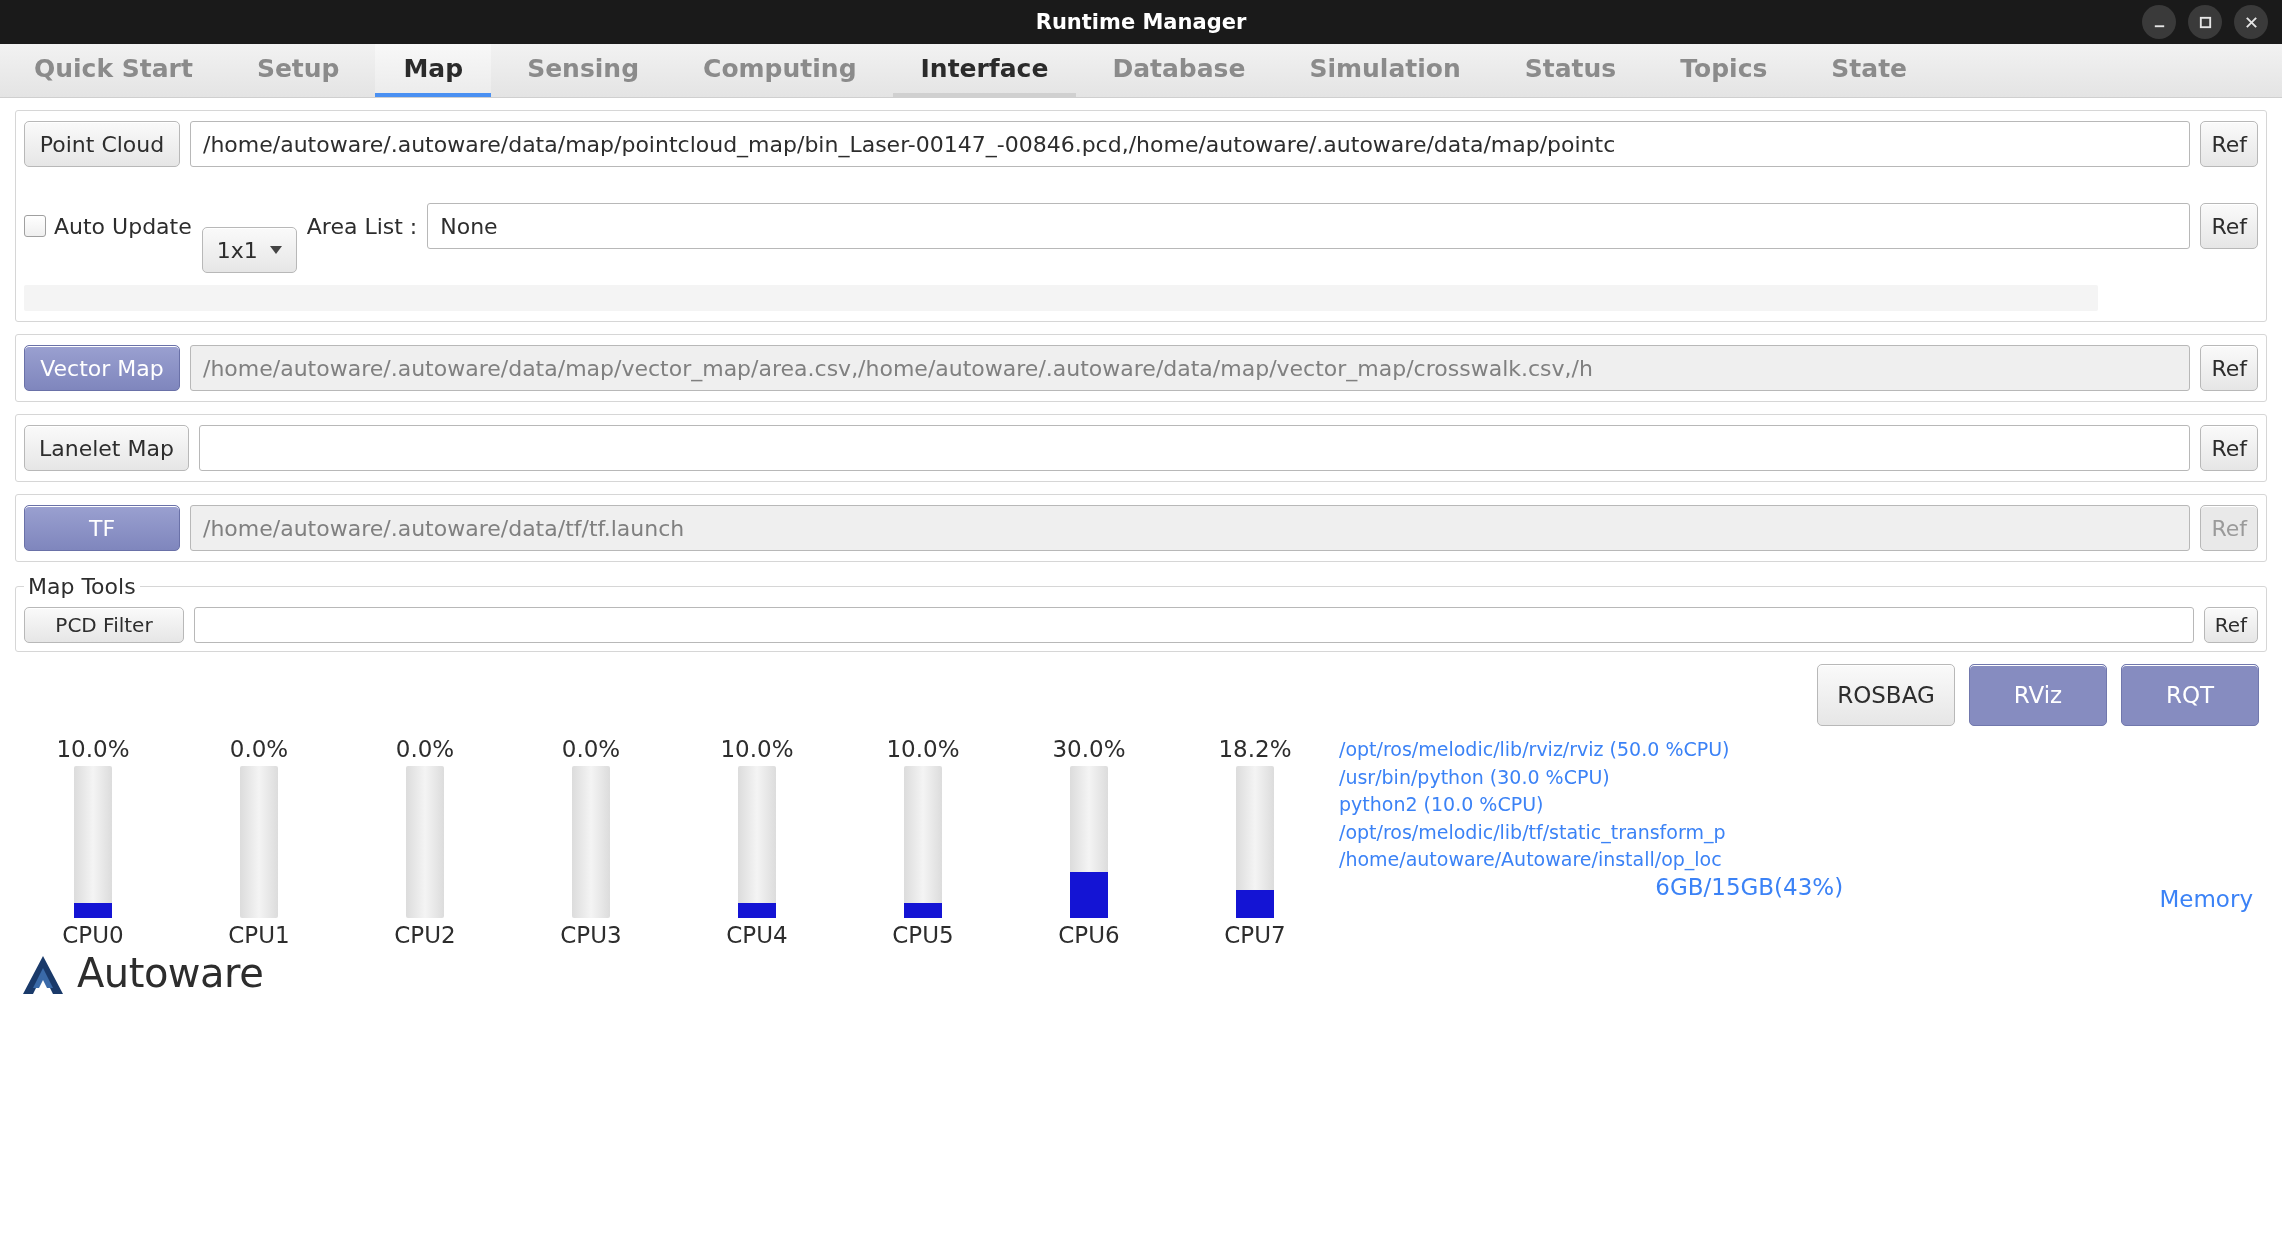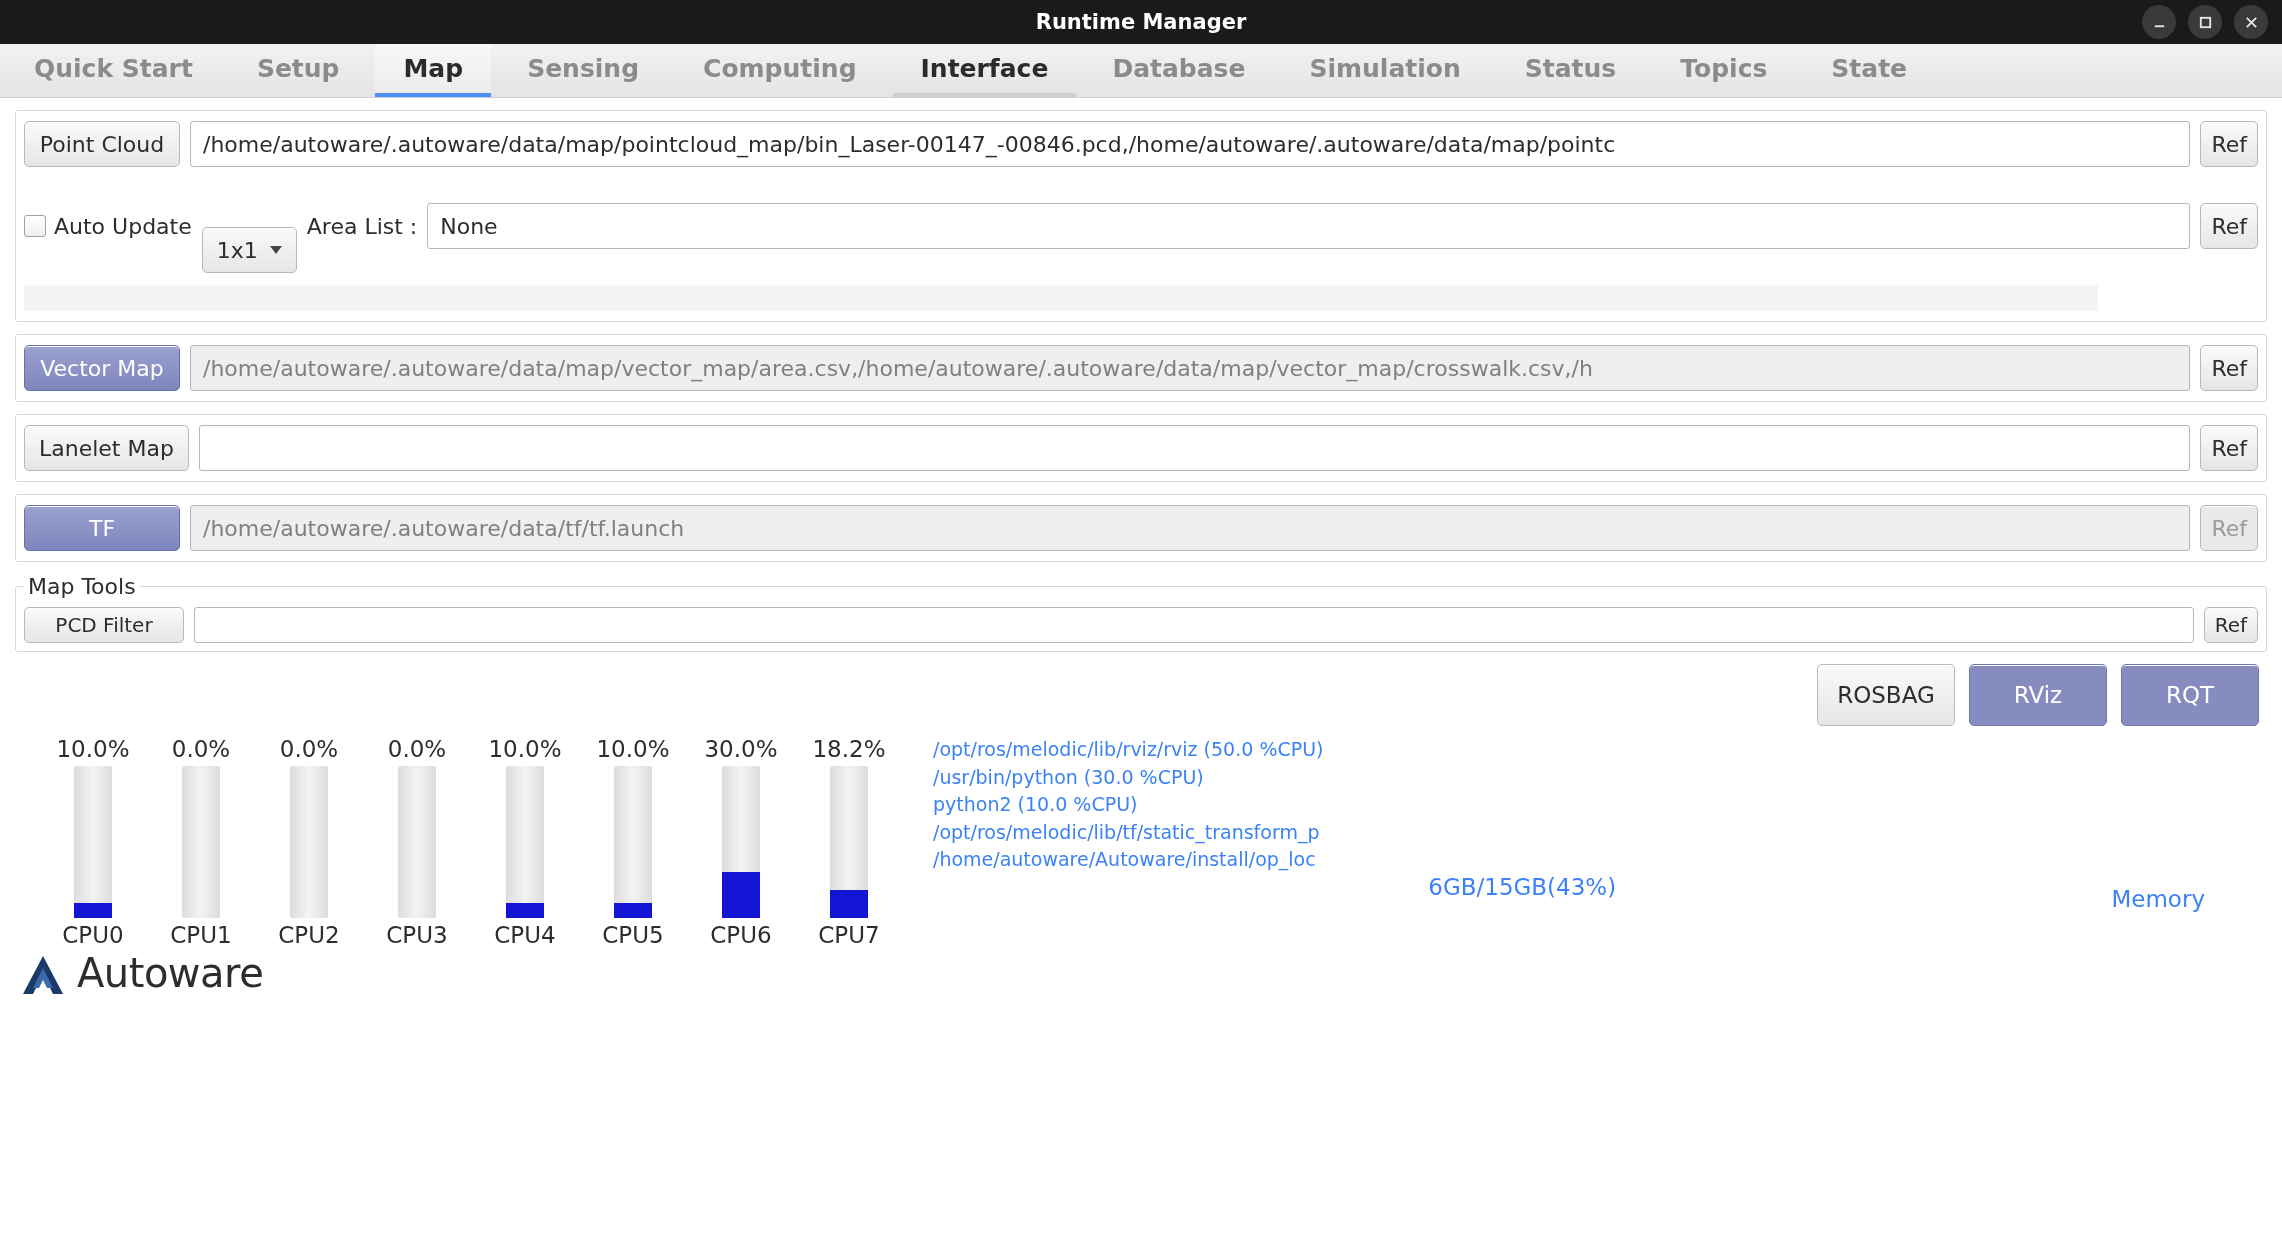--- a/index.html
+++ b/index.html
@@ -77,33 +77,33 @@
   .spacer-bar { height: 26px; background: #f4f4f4; border-radius: 2px; }
 
   fieldset.maptools { border: 1px solid #d6d6d6; border-radius: 3px; margin: 0 0 8px 0; padding: 8px; }
   fieldset.maptools legend { font-size: 22px; padding: 0 4px; }
 
   .bottom-buttons { display: flex; justify-content: flex-end; gap: 14px; padding: 4px 8px 10px; }
   .bottom-buttons .btn { min-width: 138px; height: 62px; font-size: 23px; font-weight: 500; }
 
   
   .status { display: flex; padding: 0 8px 0 24px; }
-  .cpu-area { display: flex; }
+  .cpu-area { display: flex; gap: 58px; }
   .cpu-block { width: 108px; display: flex; flex-direction: column; align-items: center; }
   .cpu-pct { font-size: 23px; margin-bottom: 4px; }
   .cpu-bar-outer {
     width: 38px; height: 152px; background: linear-gradient(90deg,#dcdcdc,#f4f4f4,#dcdcdc);
     border-radius: 2px; display: flex; flex-direction: column; justify-content: flex-end;
   }
   .cpu-bar-fill { width: 100%; background: #1414d4; }
   .cpu-name { font-size: 23px; margin-top: 4px; }
 
   .proc-mem { flex: 1; margin-left: 30px; display: flex; flex-direction: column; font-size: 19px; color: #3b82f6; overflow: hidden; }
   .proc-mem .proc { white-space: nowrap; line-height: 1.45; }
-  .mem-row { display: flex; align-items: center; margin-top: 10px; gap: 48px; }
+  .mem-row { display: flex; align-items: center; margin-top: 10px; }
   .mem-label { font-size: 23px; margin-right: 6px; }
   .mem-text { font-size: 23px; margin: 0 auto 2px; }
   .mem-bar {
     flex: 1; height: 30px; background: linear-gradient(#dcdcdc,#f4f4f4,#dcdcdc);
     position: relative; border-radius: 2px; overflow: hidden;
   }
   .mem-fill { height: 100%; background: #1414d4; }
 
   
   .logo-wrap { display: flex; align-items: flex-end; gap: 10px; padding: 2px 0 0 4px; }

